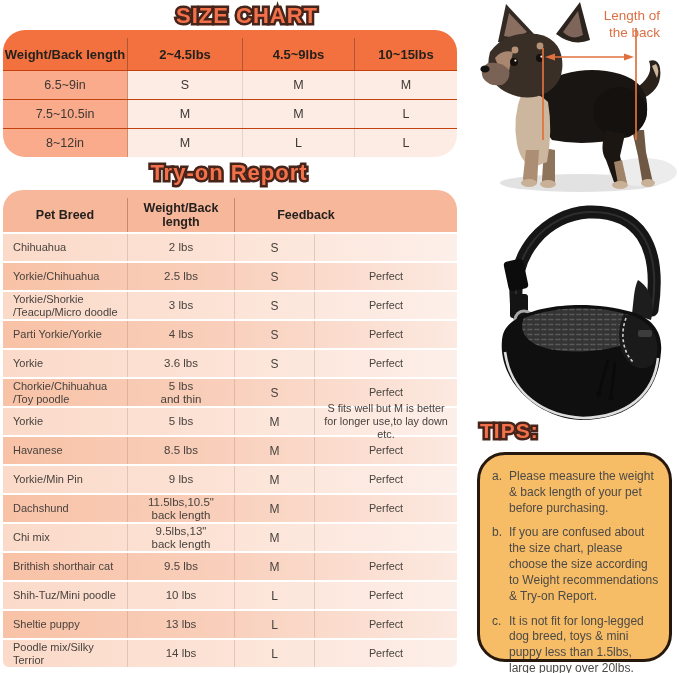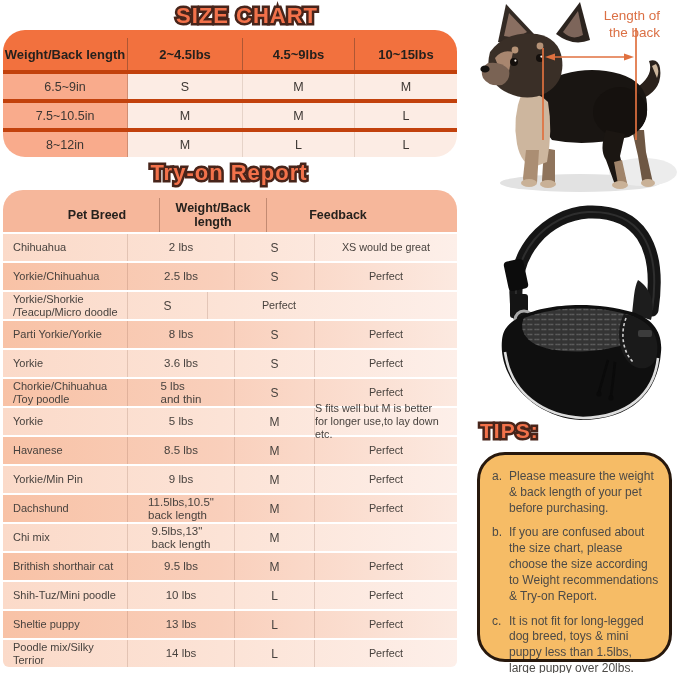--- a/index.html
+++ b/index.html
@@ -17,40 +17,40 @@
 
   
   .sc-table{position:absolute;left:3px;top:30px;width:454px;border-radius:22px;
             overflow:hidden;background:#fff;}
   .sc-head{display:flex;height:40px;background:#f2713e;}
   .hcell{display:flex;align-items:center;justify-content:center;text-align:center;
          font-size:13px;font-weight:600;color:#26211d;box-sizing:border-box;
          border-right:1px solid rgba(92,56,40,.45);margin-top:8px;}
   .hcell:last-child{border-right:none;}
   .w1{width:125px}.w2{width:115px}.w3{width:112px}.w4{width:102px}
-  .sc-row{display:flex;height:29px;border-top:4px solid #c2410c;box-sizing:border-box;}
+  .sc-row{display:flex;height:29px;border-top:1px solid #c2410c;box-sizing:border-box;}
   .sc-row .label{width:125px;background:#f9ab8c;display:flex;align-items:center;
                  justify-content:center;font-size:12.5px;color:#3d3733;
                  box-sizing:border-box;border-right:1px solid rgba(120,78,58,.32);}
   .sc-row .val{background:#fcece4;display:flex;align-items:center;justify-content:center;
                font-size:12.5px;color:#3d3733;box-sizing:border-box;
                border-right:1px solid rgba(120,78,58,.16);}
   .sc-row .val:last-child{border-right:none;}
 
   
   .to-table{position:absolute;left:3px;top:190px;width:454px;
             border-radius:20px 20px 6px 6px;overflow:hidden;background:#fff;}
-  .to-head{display:flex;height:42px;background:#f6b79b;padding-left:32px;}
+  .to-head{display:flex;height:42px;background:#f6b79b;}
   .to-head .hcell{font-size:12.5px;border-right:1px solid rgba(110,66,48,.38);}
   .to-head .hcell:last-child{border-right:none;}
   .cw1{width:125px}.cw2{width:107px}.cw3{width:80px}.cw4{width:142px}
   .trow{display:flex;height:29px;border-top:2px solid #fff;box-sizing:border-box;}
   .trow.light{background:linear-gradient(90deg,#fbdac9 0%,#fce3d6 48%,#fdefe9 100%);}
   .trow.dark{background:linear-gradient(90deg,#f8c2a6 0%,#f9cfbb 48%,#fce9e0 100%);}
-  .tcell{display:flex;align-items:center;justify-content:center;text-align:left;
+  .tcell{display:flex;align-items:center;justify-content:center;text-align:center;
          white-space:pre-line;color:#48423e;box-sizing:border-box;
          border-right:1px solid rgba(128,84,64,.2);}
   .c-breed{width:125px;justify-content:flex-start;text-align:left;
            padding-left:10px;font-size:11px;line-height:1.12;}
   .c-weight{width:107px;font-size:11.5px;line-height:1.12;}
   .c-size{width:80px;font-size:12px;}
   .c-feedback{width:142px;font-size:10.8px;line-height:1.18;border-right:none;}
 
   
   .dog-wrap{position:absolute;left:468px;top:0;width:211px;height:196px;}
@@ -167,37 +167,37 @@
     <div class="to-head">
       <div class="hcell cw1">Pet Breed</div>
       <div class="hcell cw2">Weight/Back length</div>
       <div class="hcell cw4">Feedback</div>
     </div>
     <div>
         <div class="trow light">
           <div class="tcell c-breed">Chihuahua</div>
           <div class="tcell c-weight">2 lbs</div>
           <div class="tcell c-size">S</div>
-          <div class="tcell c-feedback">XS would be great</div>
         </div>
         <div class="trow dark">
           <div class="tcell c-breed">Yorkie/Chihuahua</div>
           <div class="tcell c-weight">2.5 lbs</div>
           <div class="tcell c-size">S</div>
           <div class="tcell c-feedback">Perfect</div>
         </div>
         <div class="trow light">
           <div class="tcell c-breed">Yorkie/Shorkie
 /Teacup/Micro doodle</div>
+          <div class="tcell c-weight">3 lbs</div>
           <div class="tcell c-size">S</div>
           <div class="tcell c-feedback">Perfect</div>
         </div>
         <div class="trow dark">
           <div class="tcell c-breed">Parti Yorkie/Yorkie</div>
-          <div class="tcell c-weight">8 lbs</div>
+          <div class="tcell c-weight">4 lbs</div>
           <div class="tcell c-size">S</div>
           <div class="tcell c-feedback">Perfect</div>
         </div>
         <div class="trow light">
           <div class="tcell c-breed">Yorkie</div>
           <div class="tcell c-weight">3.6 lbs</div>
           <div class="tcell c-size">S</div>
           <div class="tcell c-feedback">Perfect</div>
         </div>
         <div class="trow dark">

